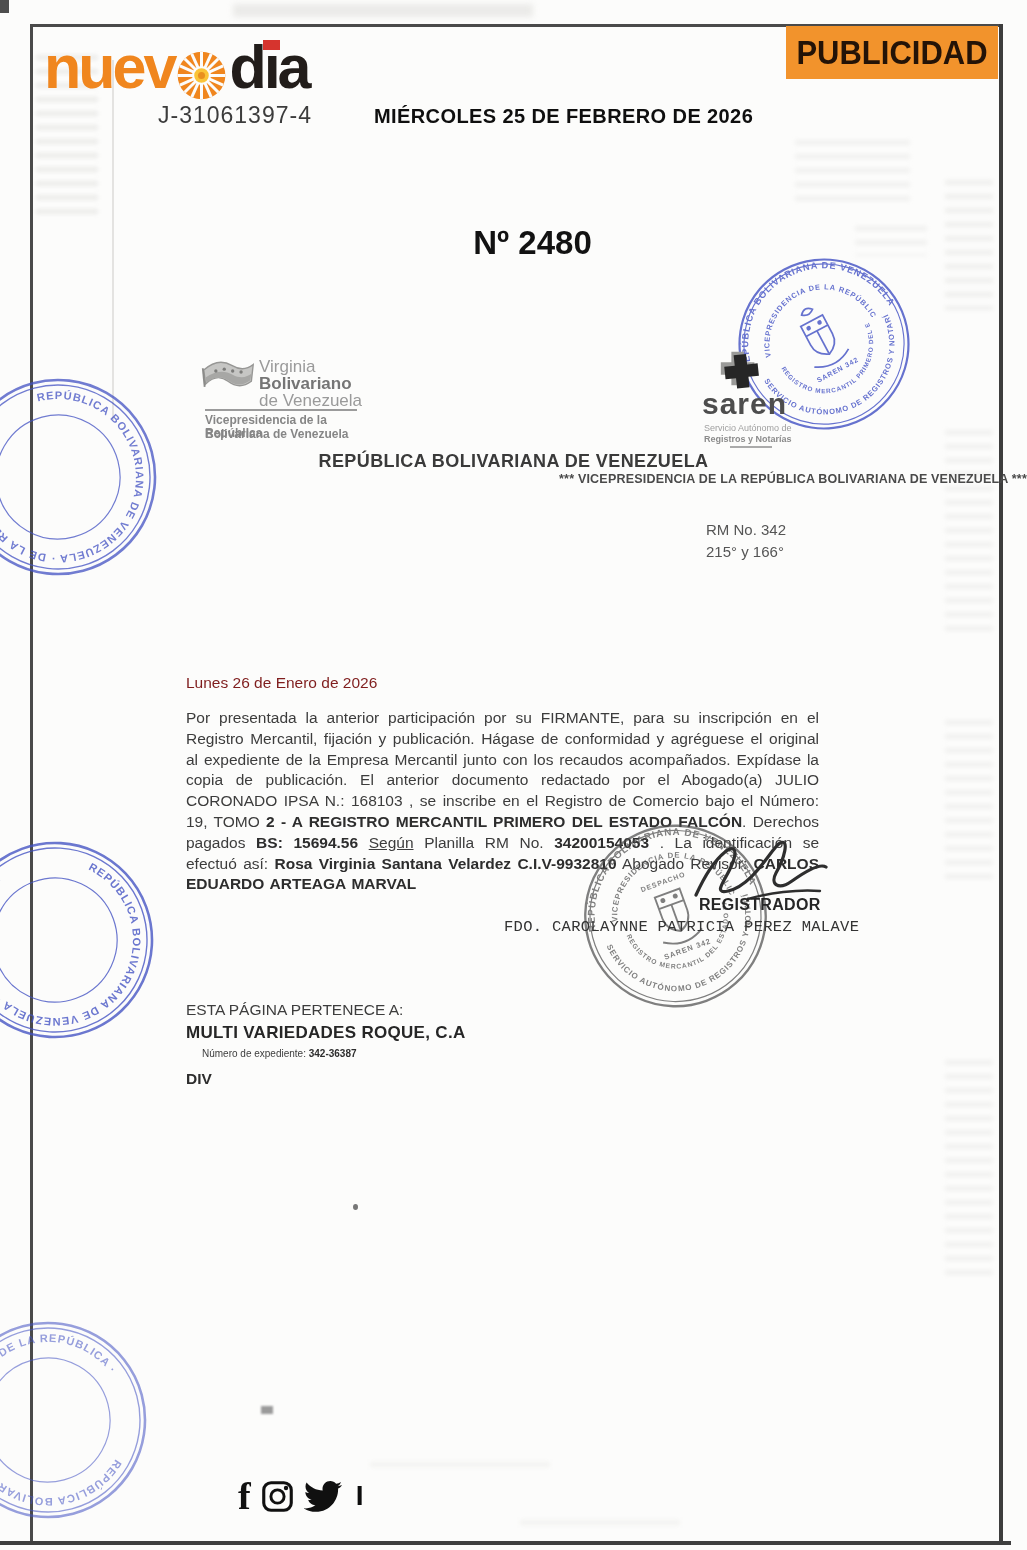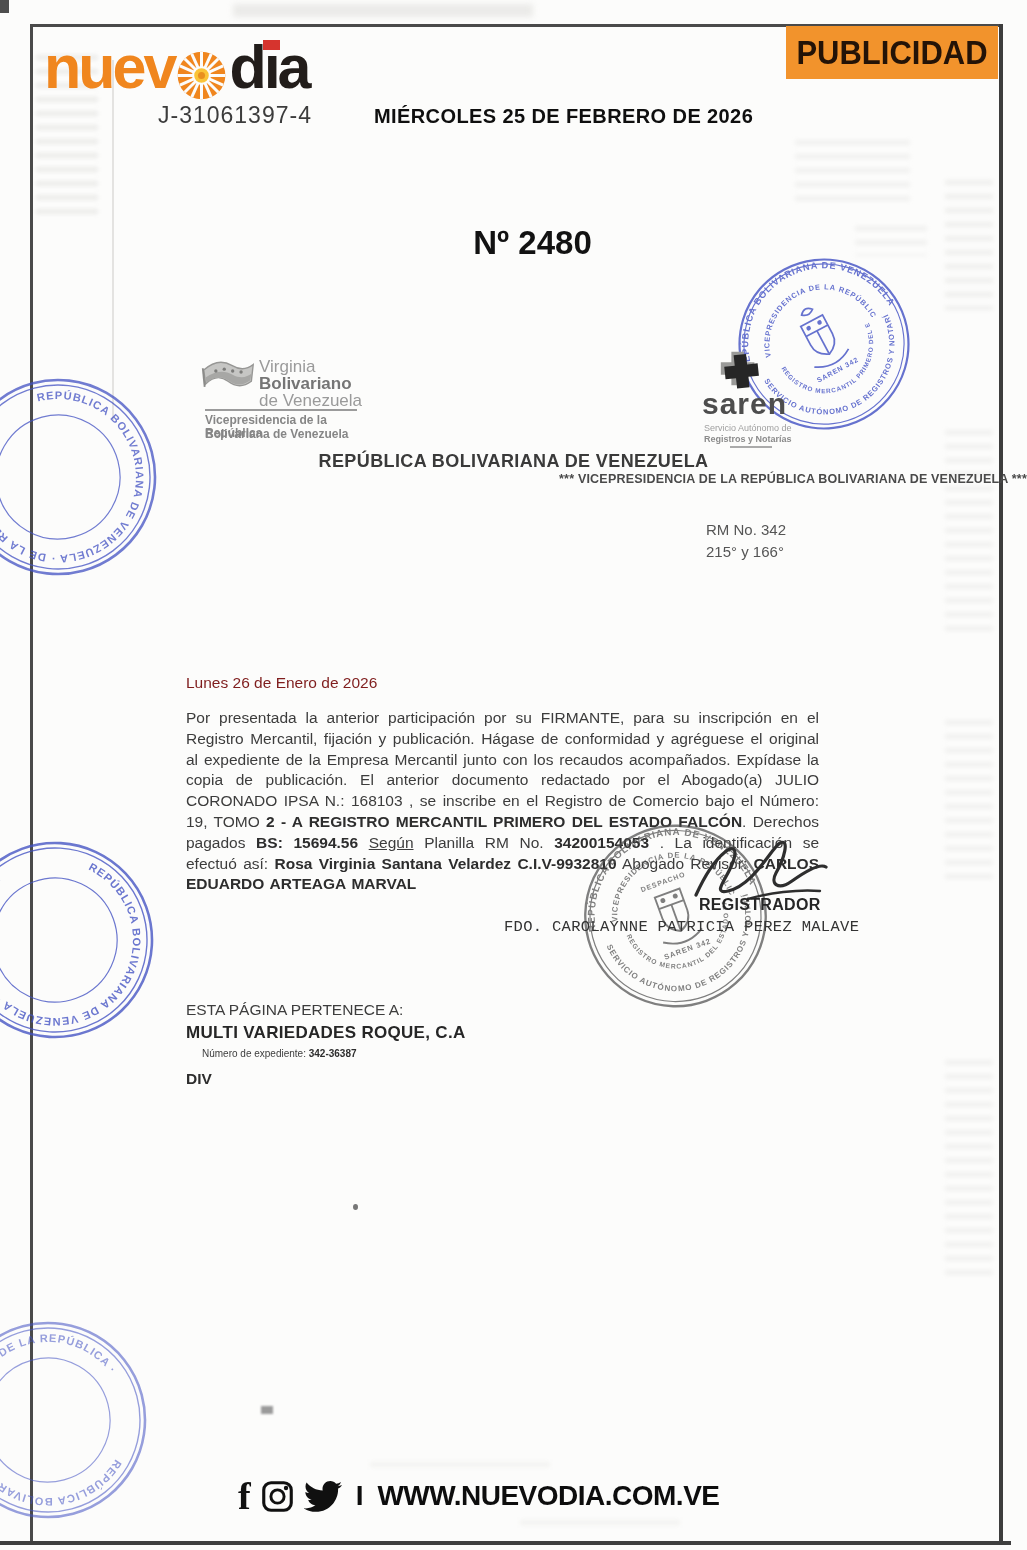--- a/index.html
+++ b/index.html
@@ -315,16 +315,15 @@
         <circle cx="18" cy="18" r="7.2" fill="none" stroke="#101010" stroke-width="3.2"></circle>
         <circle cx="27.3" cy="8.8" r="2.4" fill="#101010"></circle>
       </svg>
     </span>
     <span data-name="twitter-icon">
       <svg viewBox="0 0 38 31" width="38" height="31">
         <path d="M38,4 c-1.4,.6 -2.9,1 -4.4,1.2 c1.6,-1 2.8,-2.5 3.4,-4.3 c-1.5,.9 -3.1,1.5 -4.9,1.9 C30.7,1 28.6,0 26.3,0 c-4.3,0 -7.8,3.5 -7.8,7.8 c0,.6 .1,1.2 .2,1.8 C12.2,9.3 6.4,6.2 2.6,1.5 c-.7,1.2 -1.1,2.5 -1.1,3.9 c0,2.7 1.4,5.1 3.5,6.5 c-1.3,0 -2.5,-.4 -3.6,-1 v.1 c0,3.8 2.7,6.9 6.3,7.6 c-.7,.2 -1.4,.3 -2.1,.3 c-.5,0 -1,-.1 -1.5,-.2 c1,3.1 3.9,5.4 7.3,5.4 c-2.7,2.1 -6,3.3 -9.7,3.3 c-.6,0 -1.2,0 -1.9,-.1 c3.5,2.2 7.6,3.5 12,3.5 c14.4,0 22.3,-11.9 22.3,-22.3 v-1 C35.7,7.2 37,5.7 38,4 z" fill="#101010"></path>
       </svg>
     </span>
     <span data-name="footer-separator">I</span>
-    <span data-name="website-url">WWW.NUEVODIA.COM.VE</span>
   </div>
 
 </div>
 
 </body></html>

